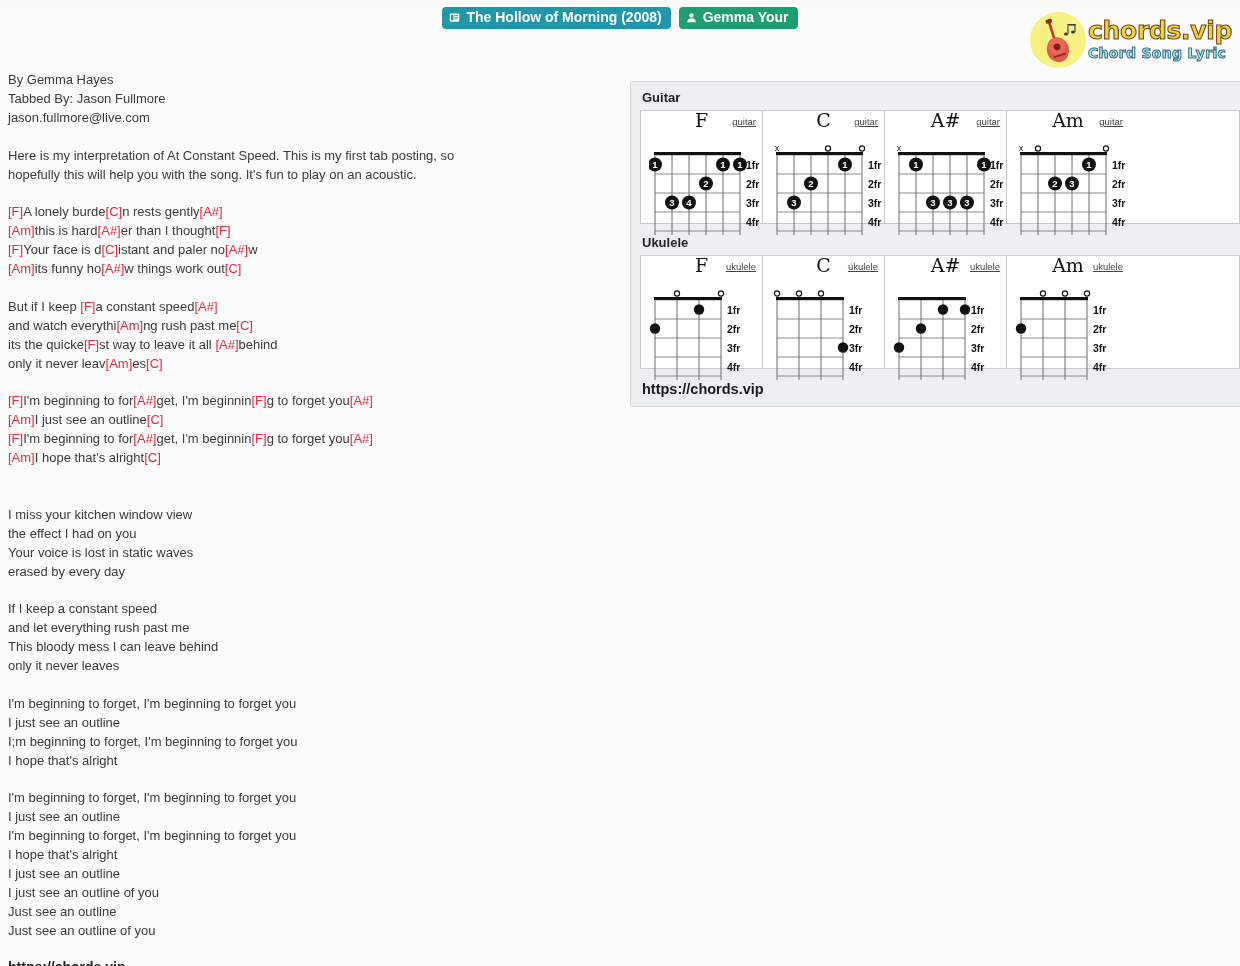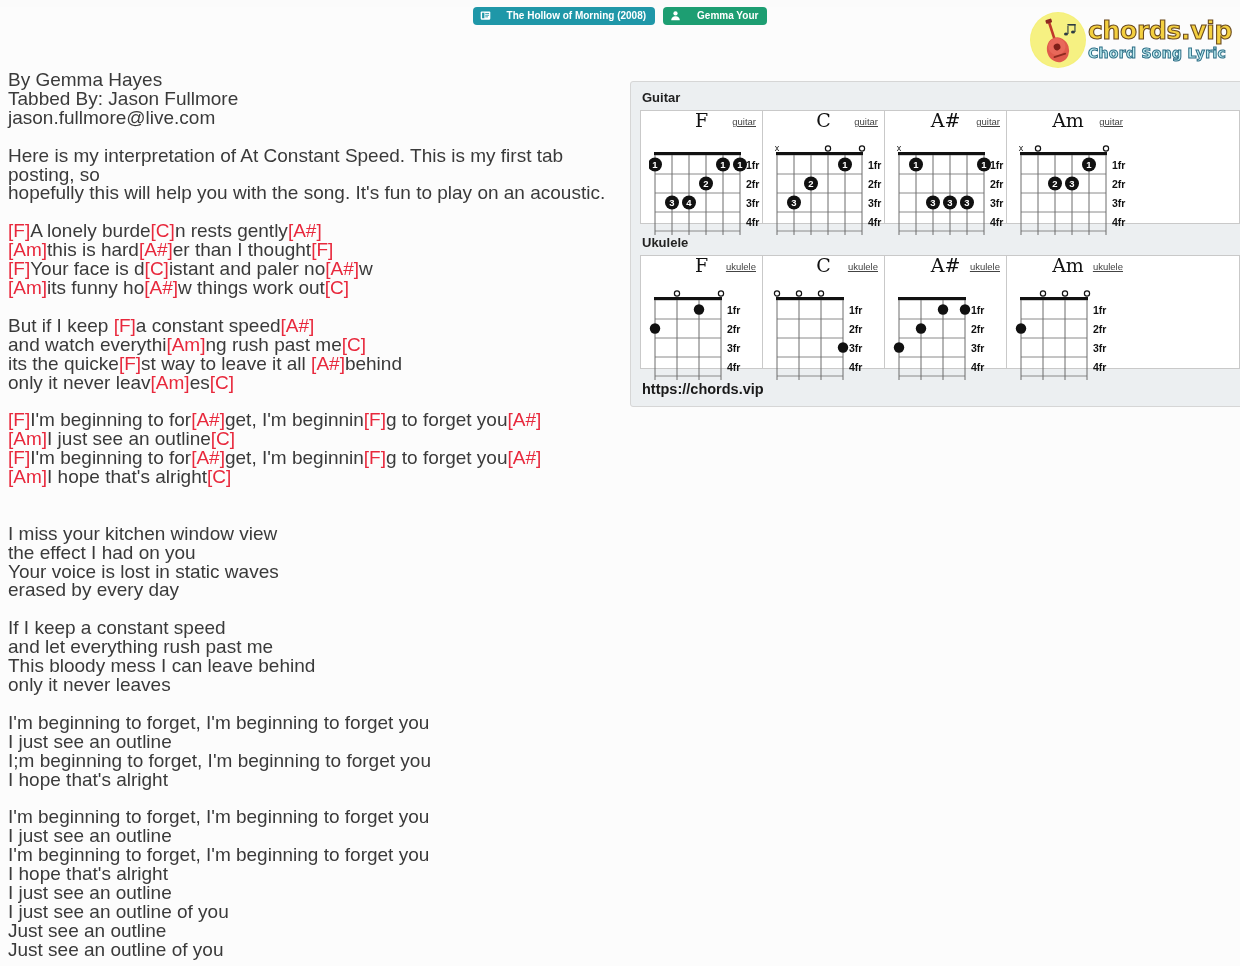--- a/index.html
+++ b/index.html
@@ -14,23 +14,23 @@
   .page { position: relative; width: 1240px; height: 966px; background:#fcfcfc; }
 
   
   .header { position: relative; height: 64px; }
   .title {
     text-align: center; font-size: 21px; font-weight: bold;
     color: #2b6cb0; padding-top: 4px; letter-spacing: .1px;
   }
   .badge-row { display:flex; justify-content:center; gap:8px; margin-top:7px; }
   .badge {
-    display:inline-flex; align-items:center; gap:16px;
+    display:inline-flex; align-items:center; gap:6px;
     border-radius:4px; padding:3px 9px 4px 7px;
-    font-size:10px; font-weight:bold; color:#fff; white-space:nowrap;
+    font-size:14px; font-weight:bold; color:#fff; white-space:nowrap;
     line-height:1.1;
   }
   .badge.album { background:#1f97a8; }
   .badge.artist { background:#1d9e72; }
   .badge svg { display:block; }
 
   
   .logo { position:absolute; right:22px; top:4px; width:188px; height:58px; display:flex; align-items:center; }
   .logo-disc {
     width:56px; height:56px; border-radius:50%; background:#f5f07a;
@@ -48,21 +48,21 @@
     color:#bfeef2; line-height:1.2; margin-top:2px;
     -webkit-text-stroke:1px #2e6e86; letter-spacing:.3px;
   }
 
   
   .body { display:flex; align-items:flex-start; padding:0 8px; }
   .lyrics-col { width:612px; flex:0 0 612px; padding-left:0px; }
   .side-col { flex:1; padding-left:10px; padding-top:10px; }
 
   .lyrics {
-    font-size:19px; line-height:18.9px; color:#3a3a3a;
+    font-size:13px; line-height:18.9px; color:#3a3a3a;
     white-space:pre-wrap; word-break:break-word;
   }
   .lyrics .ch { color:#e8283c; }
   .lyrics-url { margin-top:18px; font-size:14px; font-weight:bold; color:#222; }
 
   
   .panel {
     border:1px solid #d6d6d6; background:#eceff1; border-radius:3px;
     padding:8px 9px 9px 9px; width:620px;
   }

